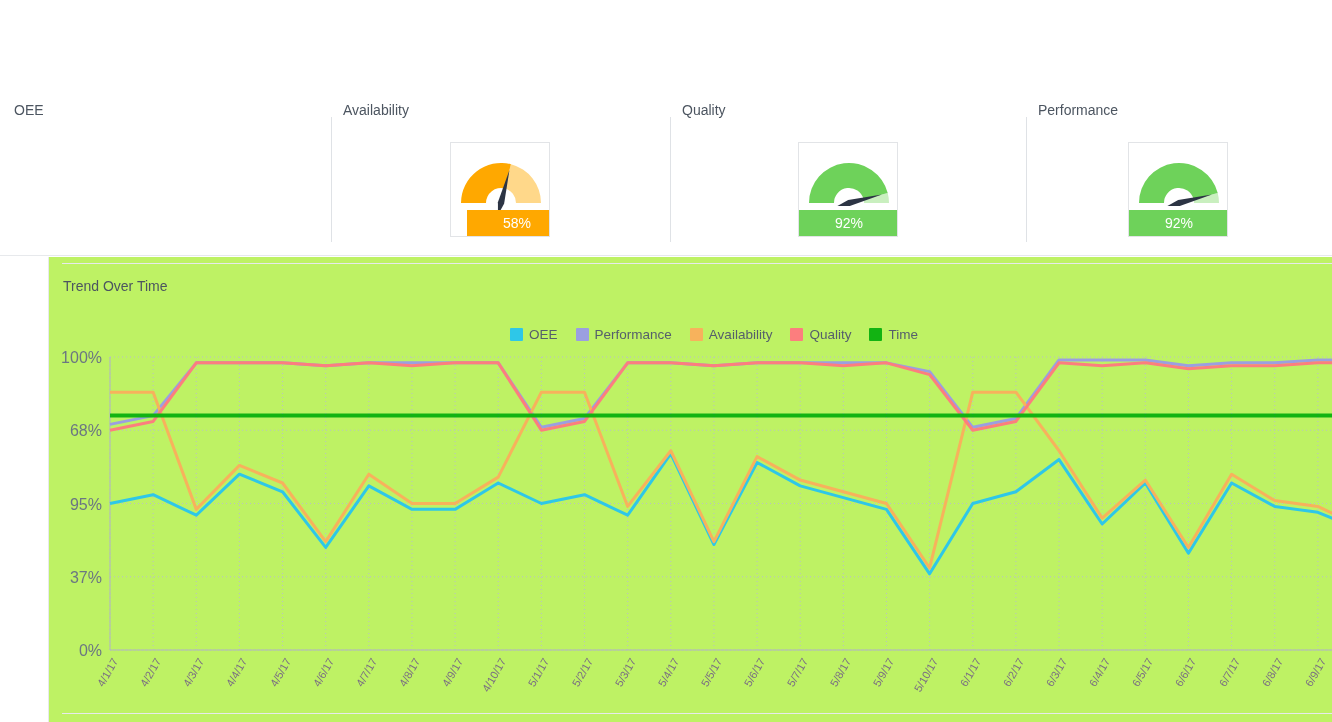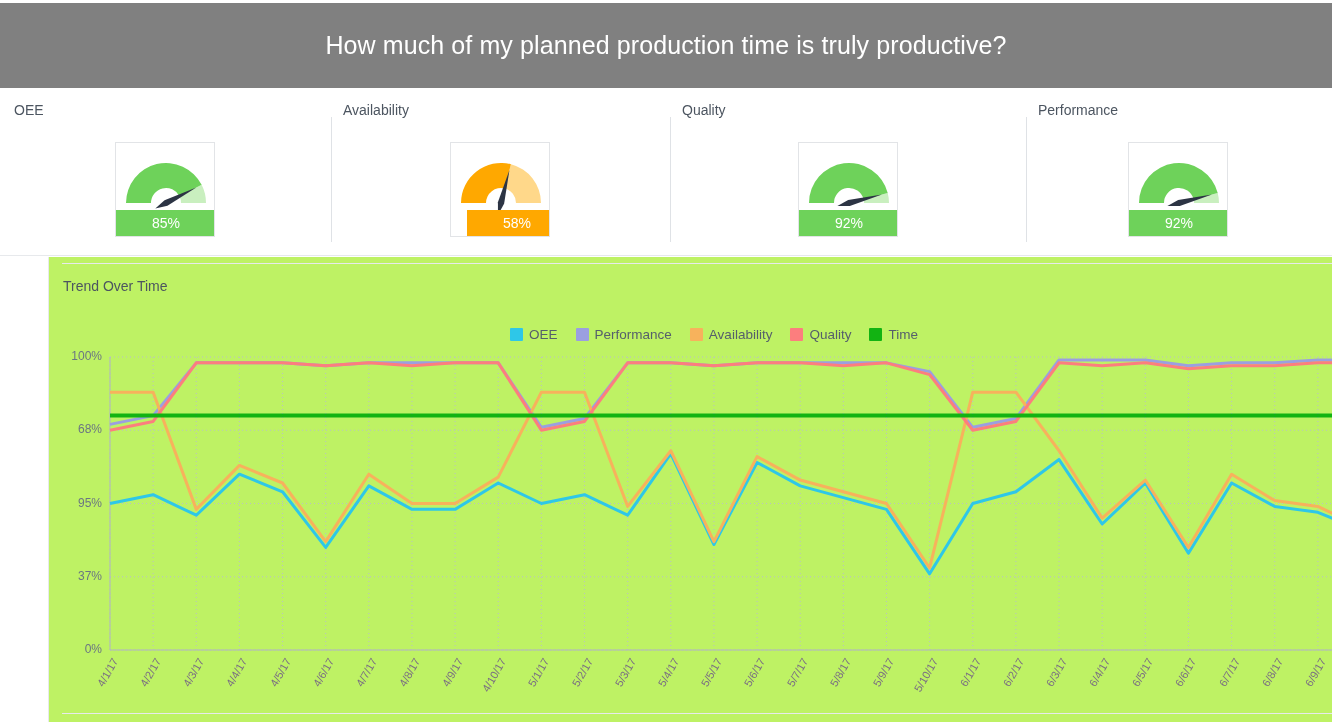--- a/index.html
+++ b/index.html
@@ -88,59 +88,48 @@
   }
   .legend-label { font-size: 13.5px; color: #555f6b; white-space: nowrap; }
 
   
   .plot-wrap {
     position: absolute; left: 0; top: 92px;
     width: 1332px; height: 373px;
   }
   .ytick {
     position: absolute; right: 0; width: 48px;
-    text-align: right; font-size: 12px; color: #6b7682;
+    text-align: right; font-size: 16px; color: #6b7682;
     transform: translateY(-8px);
   }
   .xtick {
     position: absolute; top: 0;
     font-size: 11px; color: #7a6f82;
     transform-origin: right top;
     transform: rotate(-60deg);
     white-space: nowrap; text-align: right;
   }
   .plot-bottom-rule {
     position: absolute; left: 14px; bottom: 8px; width: 1306px;
     height: 1px; background: #e7e9ec;
   }
   svg { display: block; }
 </style>
 </head>
 <body>
 
 <div id="app">
 
-  <div class="header">
-    <div class="header-title">How much of my planned production time is truly productive?</div>
-  </div>
 
   <div class="kpi-strip" id="kpi-strip">
       <div class="kpi-divider" style="left: 331px;"></div>
       <div class="kpi-divider" style="left: 670px;"></div>
       <div class="kpi-divider" style="left: 1026px;"></div>
       <div class="kpi-card" style="left: 0px; width: 1332px;">
         <div class="kpi-label" style="left: 14px;">OEE</div>
-        <div class="gauge-box" style="left: 115px;">
-          <svg width="100" height="67" class="gauge-arc-area">
-            <path d="M85.64,41.84 A40,40 0 0 1 90.00,60.00 L65.00,60.00 A15,15 0 0 0 63.37,53.19 Z" fill="#c9efbf"></path>
-            <path d="M10.00,60.00 A40,40 0 0 1 85.64,41.84 L63.37,53.19 A15,15 0 0 0 35.00,60.00 Z" fill="#6ed25a"></path>
-            <path d="M80.29,44.56 L48.55,57.15 L39.31,65.45 L51.45,62.85 Z" fill="#2c3444"></path>
-          </svg>
-          <div class="gauge-value-bar" style="background: rgb(110, 210, 90);">85%</div>
-        </div>
       </div>
       <div class="kpi-card" style="left: 0px; width: 1332px;">
         <div class="kpi-label" style="left: 343px;">Availability</div>
         <div class="gauge-box" style="left: 450px;">
           <svg width="100" height="67" class="gauge-arc-area">
             <path d="M59.95,21.26 A40,40 0 0 1 90.00,60.00 L65.00,60.00 A15,15 0 0 0 53.73,45.47 Z" fill="#ffd88a"></path>
             <path d="M10.00,60.00 A40,40 0 0 1 59.95,21.26 L53.73,45.47 A15,15 0 0 0 35.00,60.00 Z" fill="#ffa800"></path>
             <path d="M58.46,27.07 L46.90,59.20 L47.02,71.62 L53.10,60.80 Z" fill="#2c3444"></path>
           </svg>
           <div class="gauge-value-bar" style="background: rgb(255, 168, 0); margin-left: 16px;">58%</div>

